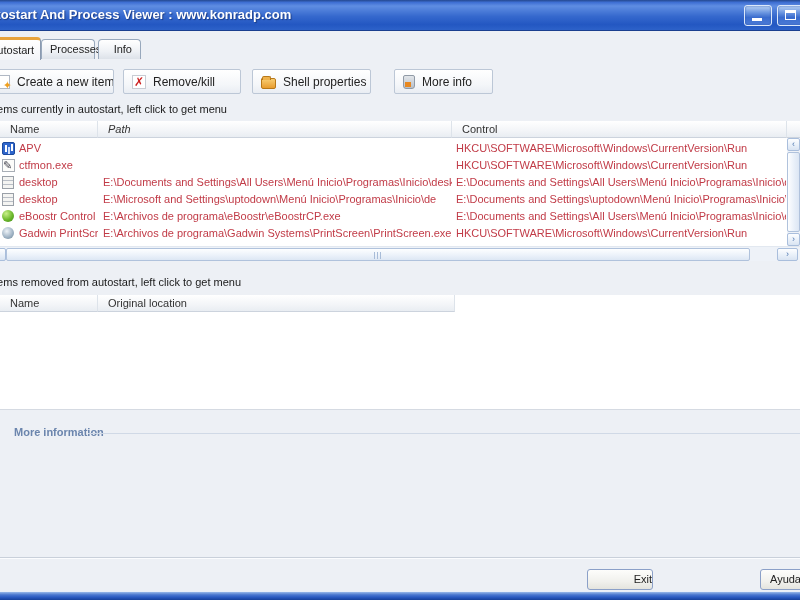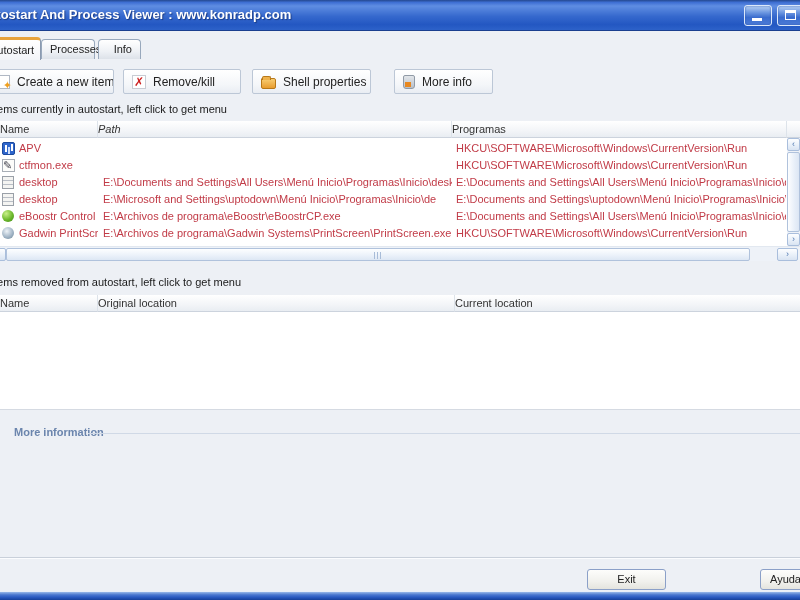--- a/index.html
+++ b/index.html
@@ -60,21 +60,21 @@
   .ico-folder { width:15px; height:11px; background:linear-gradient(180deg,#f8cd72 0%,#e89c2e 100%); border:1px solid #b87818; border-radius:1px 2px 2px 2px; margin-top:3px; }
   .ico-folder::before { content:""; position:absolute; left:0; top:-3px; width:7px; height:3px; background:#eeb14a; border:1px solid #b87818; border-bottom:none; border-radius:2px 2px 0 0; }
   .ico-info { width:12px; height:14px; background:linear-gradient(180deg,#e2e6ea 0%,#b8c0ca 100%); border:1px solid #909aa6; border-radius:2px 2px 3px 3px; }
   .ico-info::after { content:""; position:absolute; left:1px; bottom:1px; width:6px; height:5px; background:#e88820; }
   
   .section-label { position:absolute; white-space:nowrap; color:#1a1a1a; }
   
   .listview { position:absolute; left:0; width:800px; background:#fff; }
   .lv-hdr { position:absolute; top:0; left:0; width:800px; height:17px; }
   .hcell {
-    position:absolute; top:0; height:17px; line-height:16px; padding-left:0;
+    position:absolute; top:0; height:17px; line-height:16px; padding-left:10px;
     background:linear-gradient(180deg,#ffffff 0%,#f3f5f8 60%,#e9edf2 100%);
     border-bottom:1px solid #ccd3dd; border-right:1px solid #dde3ea;
     color:#333; white-space:nowrap; overflow:hidden;
   }
   .lv-row { position:absolute; left:0; width:787px; height:17px; line-height:17px; color:#c13b47; }
   .lv-row .cell { position:absolute; top:0; height:17px; white-space:nowrap; overflow:hidden; }
   .c-name { left:19px; width:79px; }
   .c-path { left:103px; width:349px; }
   .c-loc  { left:456px; width:330px; }
   .row-ico { position:absolute; left:2px; top:2px; width:13px; height:13px; }
@@ -114,21 +114,21 @@
   .gb-line  { position:absolute; top:433px; left:88px; right:0; height:1px; background:#d0d9e6; }
   
   .footer-sep1 { position:absolute; top:557px; left:0; width:800px; height:1px; background:#c9d0da; }
   .footer-sep2 { position:absolute; top:558px; left:0; width:800px; height:1px; background:#fbfcfe; }
   .pushbtn {
     position:absolute; top:569px; height:21px;
     background:linear-gradient(180deg,#fdfdfb 0%,#f1f1ed 60%,#e4e4de 100%);
     border:1px solid #8ba0c8; border-radius:3px;
     font-size:11px; color:#222; text-align:center; line-height:19px; white-space:nowrap; overflow:hidden;
   }
-  .btn-exit { left:587px; width:79px; }
+  .btn-exit { left:587px; width:66px;text-align:right; }
   .btn-help { left:760px; width:57px; text-align:left; padding-left:9px; }
   .bottom-frame { position:absolute; top:591px; left:0; width:800px; height:9px;
     border-top:1px solid #e8eef8;
     background:linear-gradient(180deg,#98b8e8 0%,#4a77cf 35%,#2a5ac0 65%,#16409a 100%); }
 </style>
 </head>
 <body>
 
 <div class="titlebar">
   <span class="title-text">Autostart And Process Viewer : www.konradp.com</span>
@@ -162,21 +162,21 @@
   <span class="ico ico-info"></span>
   <span>More info</span>
 </div>
 
 <div class="section-label" style="top:103px; left:-9px;">Items currently in autostart, left click to get menu</div>
 
 <div class="listview" style="top:121px; height:140px;">
   <div class="lv-hdr">
     <div class="hcell" style="left:0; width:98px;">Name</div>
     <div class="hcell" style="left:98px; width:354px;font-style:italic;">Path</div>
-    <div class="hcell" style="left:452px; width:335px;">Programas</div>
+    <div class="hcell" style="left:452px; width:335px;">Control</div>
     <div class="hcell" style="left:787px; width:13px; border-right:none;"></div>
   </div>
 
   <div class="lv-row" style="top:19px;">
     <span class="row-ico ri-apv"></span>
     <span class="cell c-name">APV</span>
     <span class="cell c-loc">HKCU\SOFTWARE\Microsoft\Windows\CurrentVersion\Run</span>
   </div>
   <div class="lv-row" style="top:36px;">
     <span class="row-ico ri-pen"></span>
@@ -222,21 +222,20 @@
     <div class="sbtn h-right">›</div>
   </div>
 </div>
 
 <div class="section-label" style="top:276px; left:-9px;">Items removed from autostart, left click to get menu</div>
 
 <div class="listview" style="top:295px; height:115px; border-bottom:1px solid #d5dae2;">
   <div class="lv-hdr">
     <div class="hcell" style="left:0; width:98px;">Name</div>
     <div class="hcell" style="left:98px; width:357px;">Original location</div>
-    <div class="hcell" style="left:455px; width:345px; border-right:none;">Current location</div>
   </div>
 </div>
 
 <div class="gb-label">More information</div>
 <div class="gb-line"></div>
 
 <div class="footer-sep1"></div>
 <div class="footer-sep2"></div>
 <div class="pushbtn btn-exit">Exit</div>
 <div class="pushbtn btn-help">Ayuda</div>

